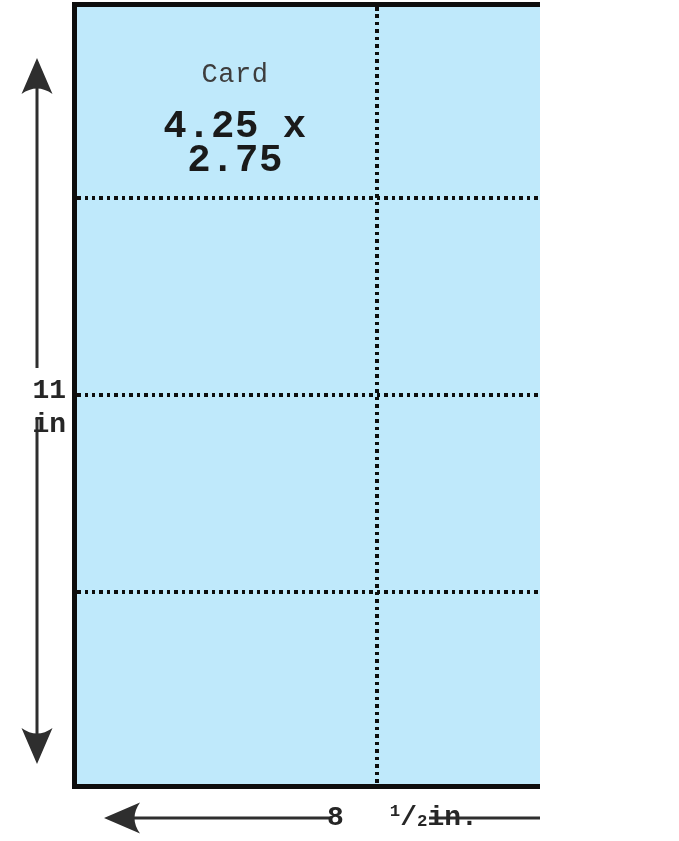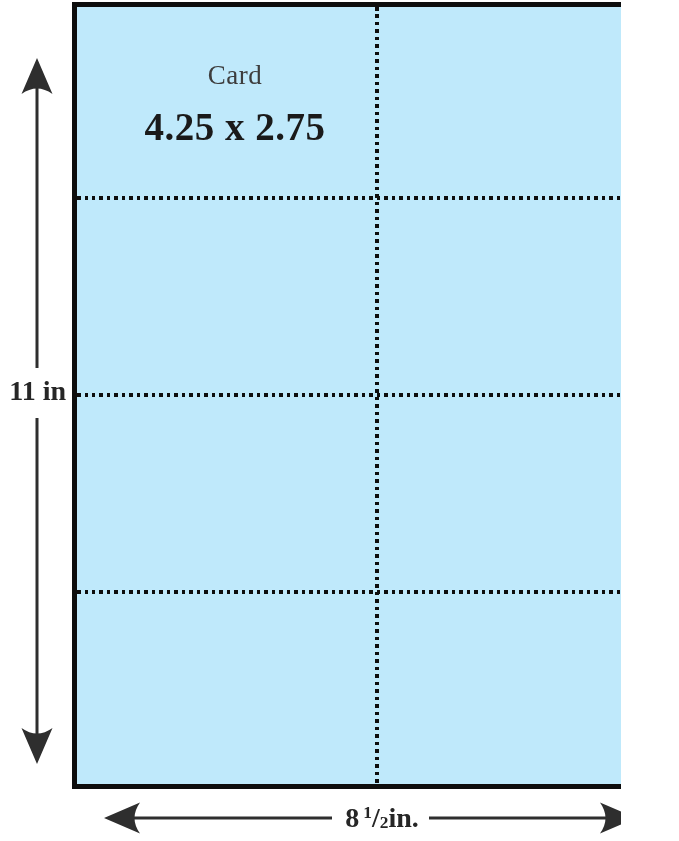--- a/index.html
+++ b/index.html
@@ -5,23 +5,23 @@
   :root{
     --page_bg:#ffffff;
     --sheet_fill:#bfe9fb;
     --line:#0d0d0d;
     --dim:#2e2e2e;
     --text:#1a1a1a;
   }
   html,body{margin:0;padding:0;background:var(--page_bg);}
   .canvas{
     position:relative;
-    width:621px;height:841px;
+    width:540px;height:841px;
     background:var(--page_bg);
-    font-family:Liberation Serif, serif;
+    font-family:Liberation Mono, monospace;
     overflow:hidden;
   }
   
   .sheet{
     position:absolute;
     left:72px;top:2px;
     width:605px;height:787px;
     box-sizing:border-box;
     border:5px solid var(--line);
     background:var(--sheet_fill);
@@ -70,21 +70,21 @@
     font-weight:600;color:#262626;
   }
   .h-label{
     position:absolute;
     left:327px;top:799px;width:110px;
     text-align:center;
     font-size:28px;line-height:38px;
     font-weight:600;color:#262626;
     white-space:nowrap;
   }
-  .h-label .frac{letter-spacing:0;}
+  .h-label .frac{letter-spacing:0;margin-left:42px;}
   .h-label sup{font-size:0.62em;vertical-align:0.5em;line-height:0;}
   .h-label sub{font-size:0.62em;vertical-align:-0.05em;line-height:0;}
   .h-label .unit{}
   .h-label .whole{margin-right:4px;}
 </style>
 </head>
 <body>
 
 <div class="canvas">
 

